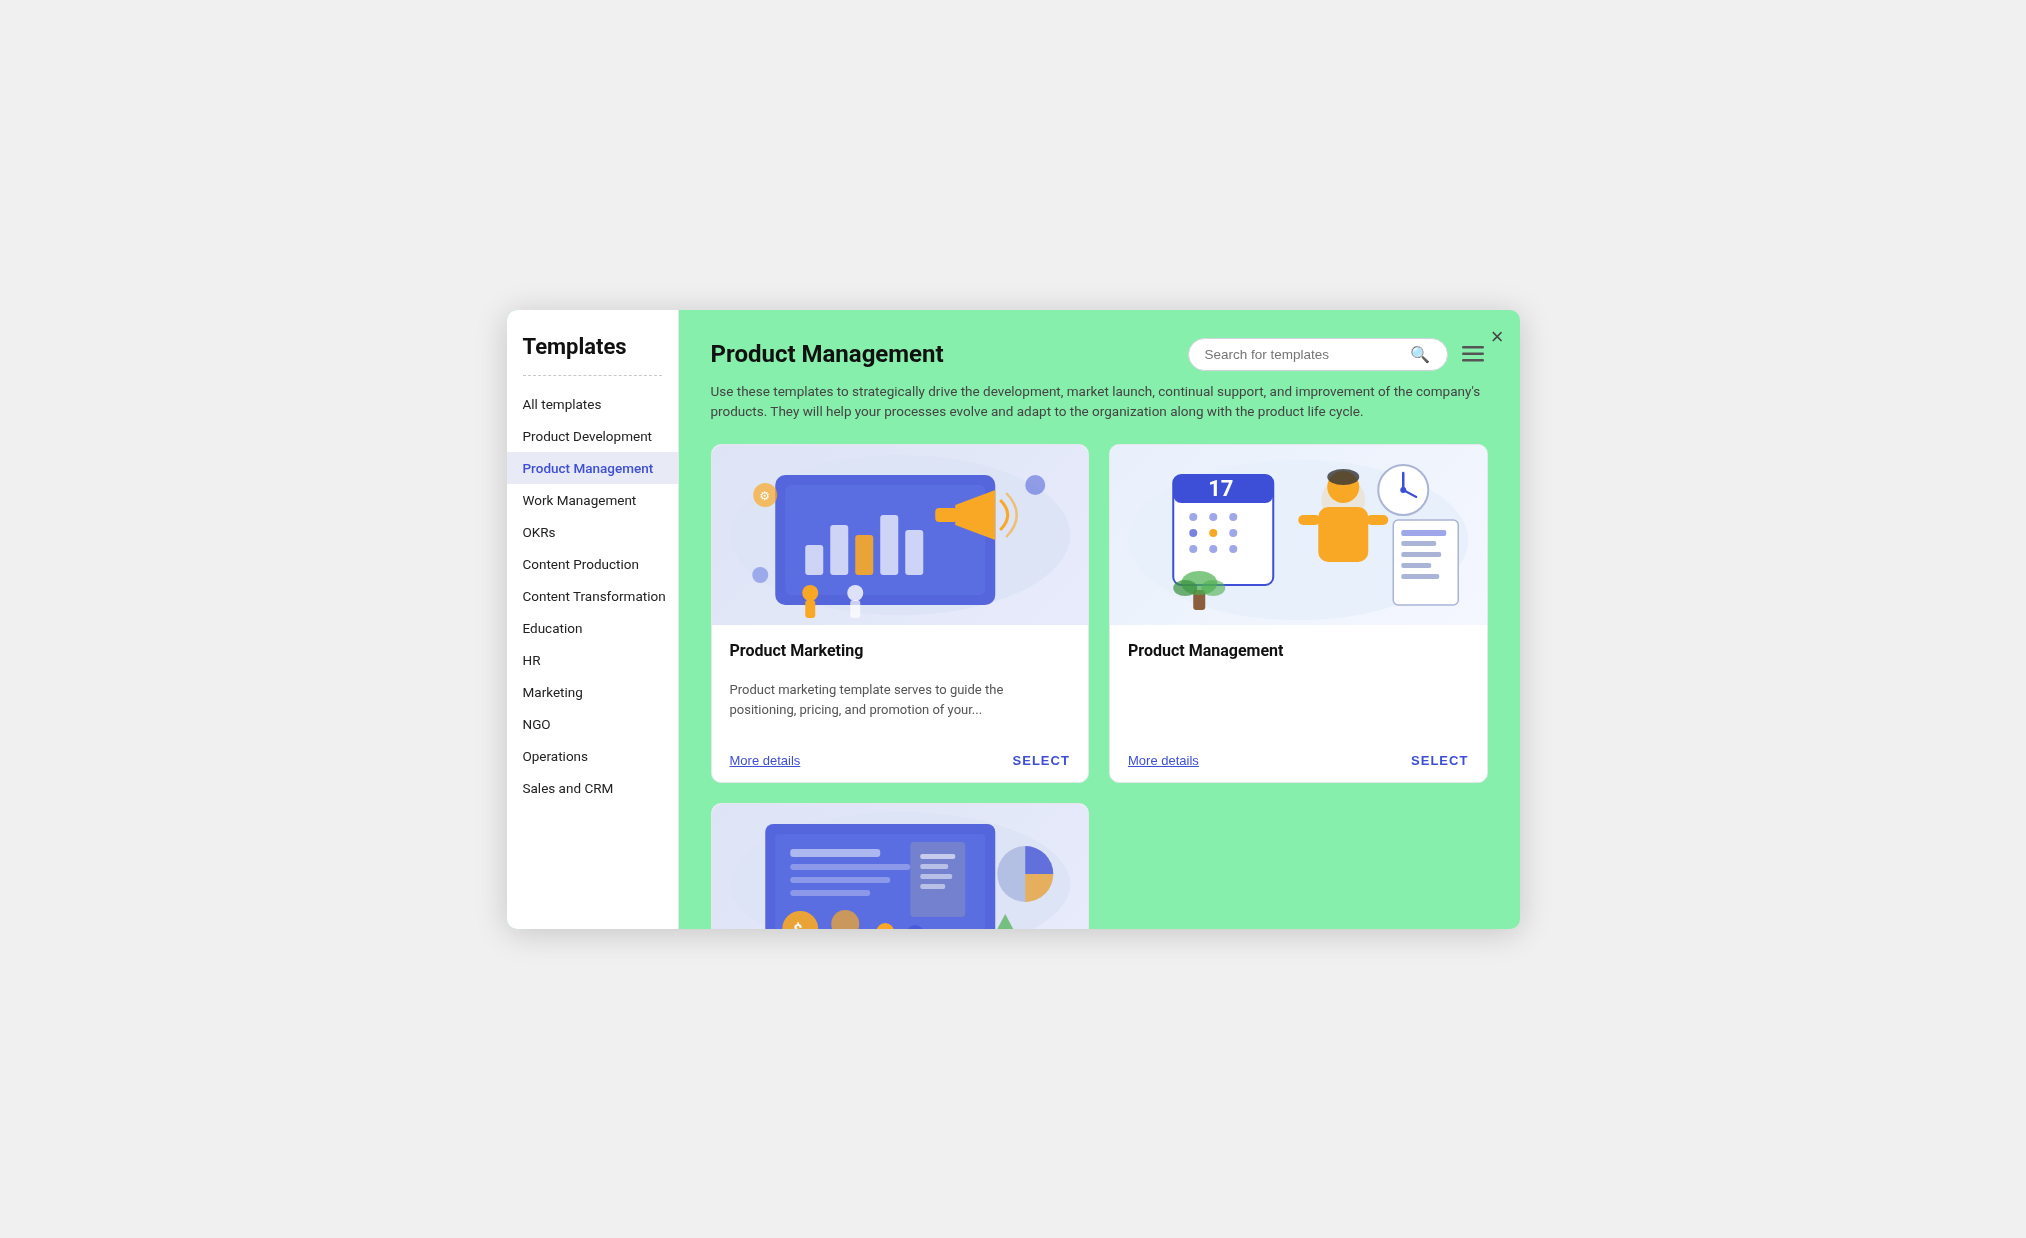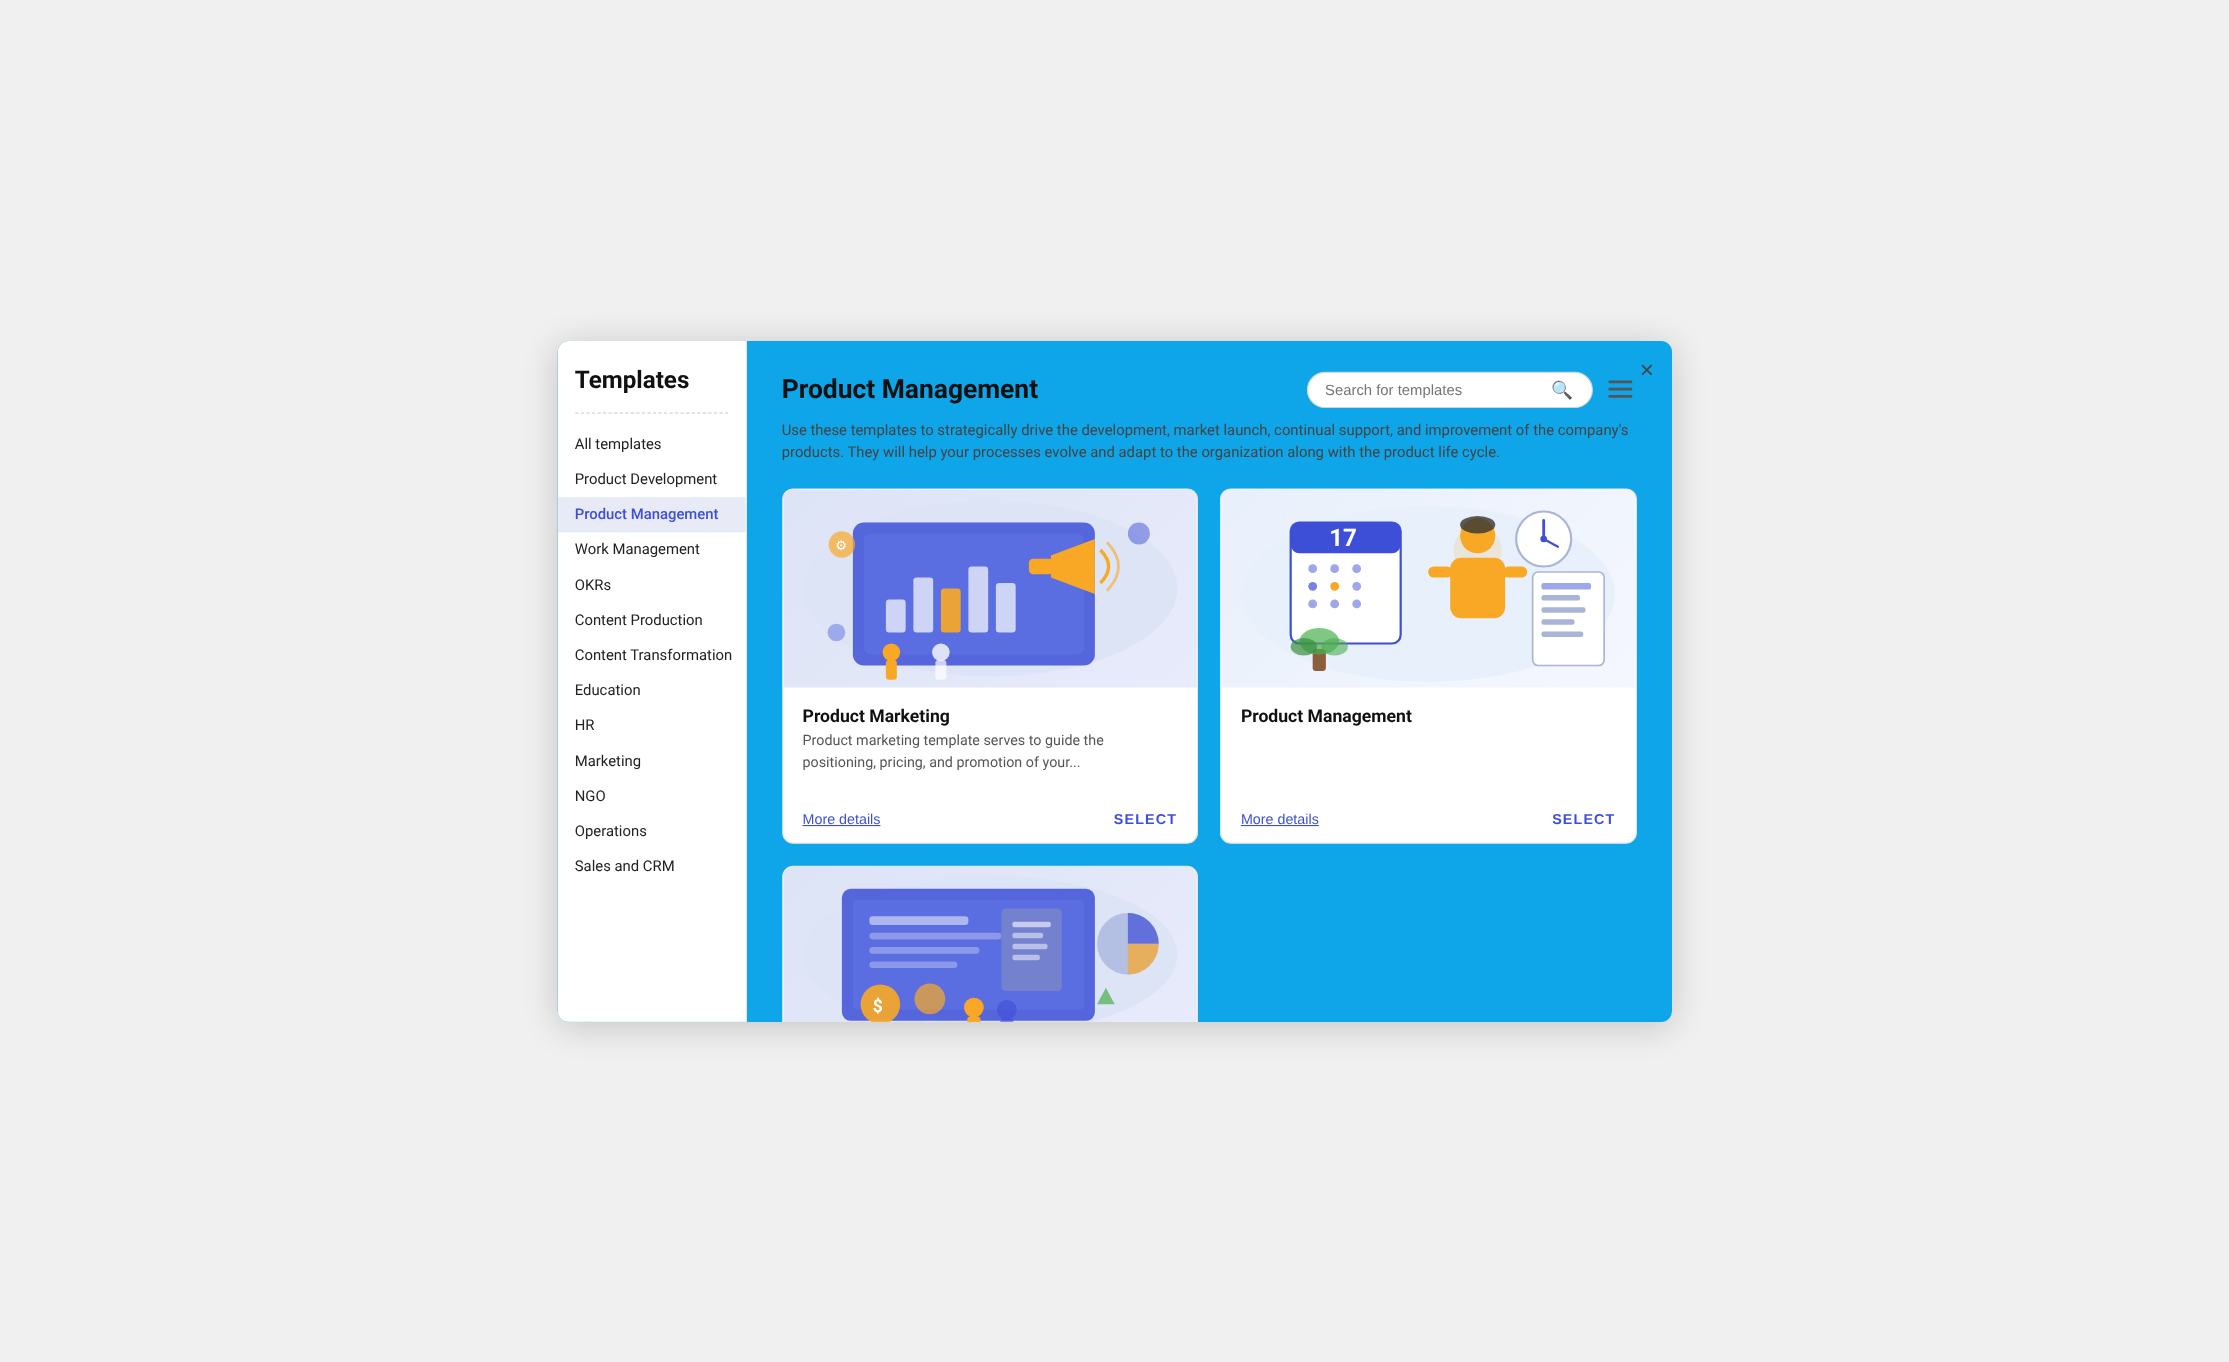--- a/index.html
+++ b/index.html
@@ -5,21 +5,21 @@
     * { box-sizing: border-box; margin: 0; padding: 0; }
     body {
       font-family: -apple-system, BlinkMacSystemFont, 'Segoe UI', Roboto, sans-serif;
       background: #f0f0f0;
       display: flex;
       align-items: center;
       justify-content: center;
       min-height: 100vh;
     }
     .modal {
-      background: #0ea5e9;
+      background: #86efac;
       border-radius: 10px;
       box-shadow: 0 4px 32px rgba(0,0,0,0.18);
       display: flex;
       width: 1013px;
       height: 619px;
       overflow: hidden;
       position: relative;
     }
     
     .sidebar {
@@ -152,21 +152,21 @@
     .card-body {
       padding: 16px 18px 16px 18px;
       flex: 1;
       display: flex;
       flex-direction: column;
     }
     .card-title {
       font-size: 16px;
       font-weight: 700;
       color: #111;
-      margin-bottom: 4px;
+      margin-bottom: 20px;
     }
     .card-desc {
       font-size: 13px;
       color: #555;
       line-height: 1.5;
       flex: 1;
       margin-bottom: 10px;
     }
     .card-footer {
       display: flex;

